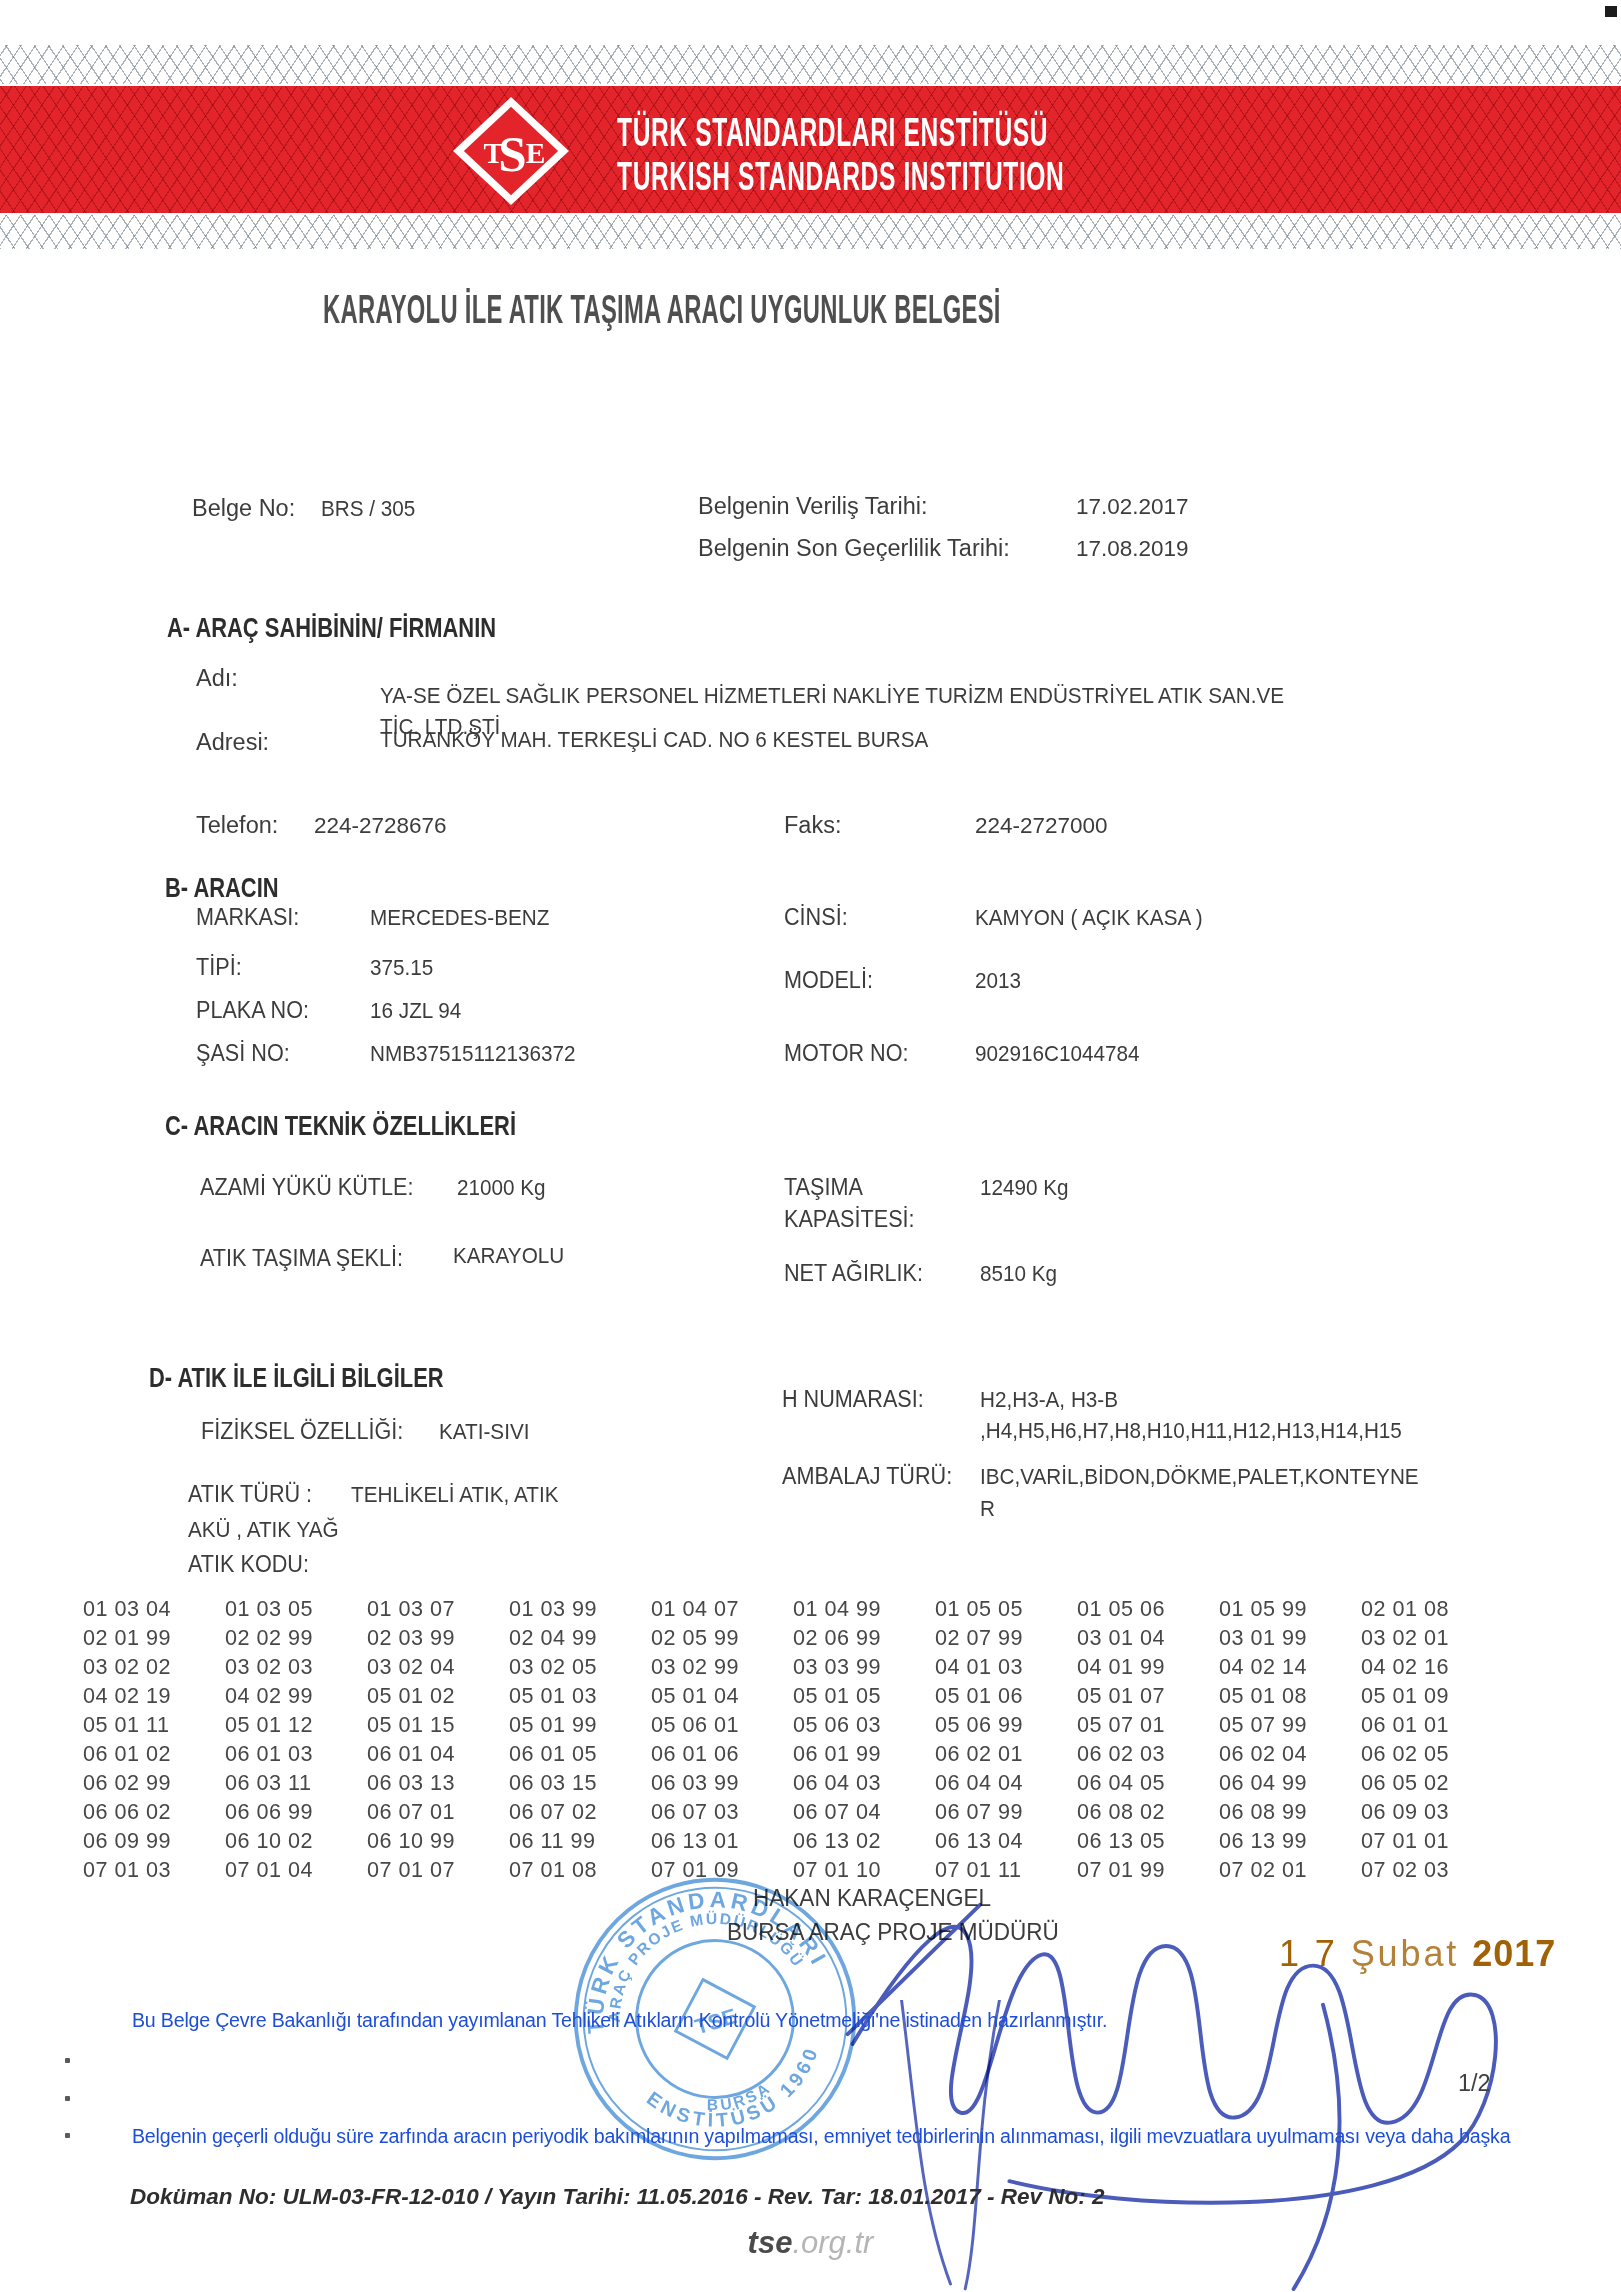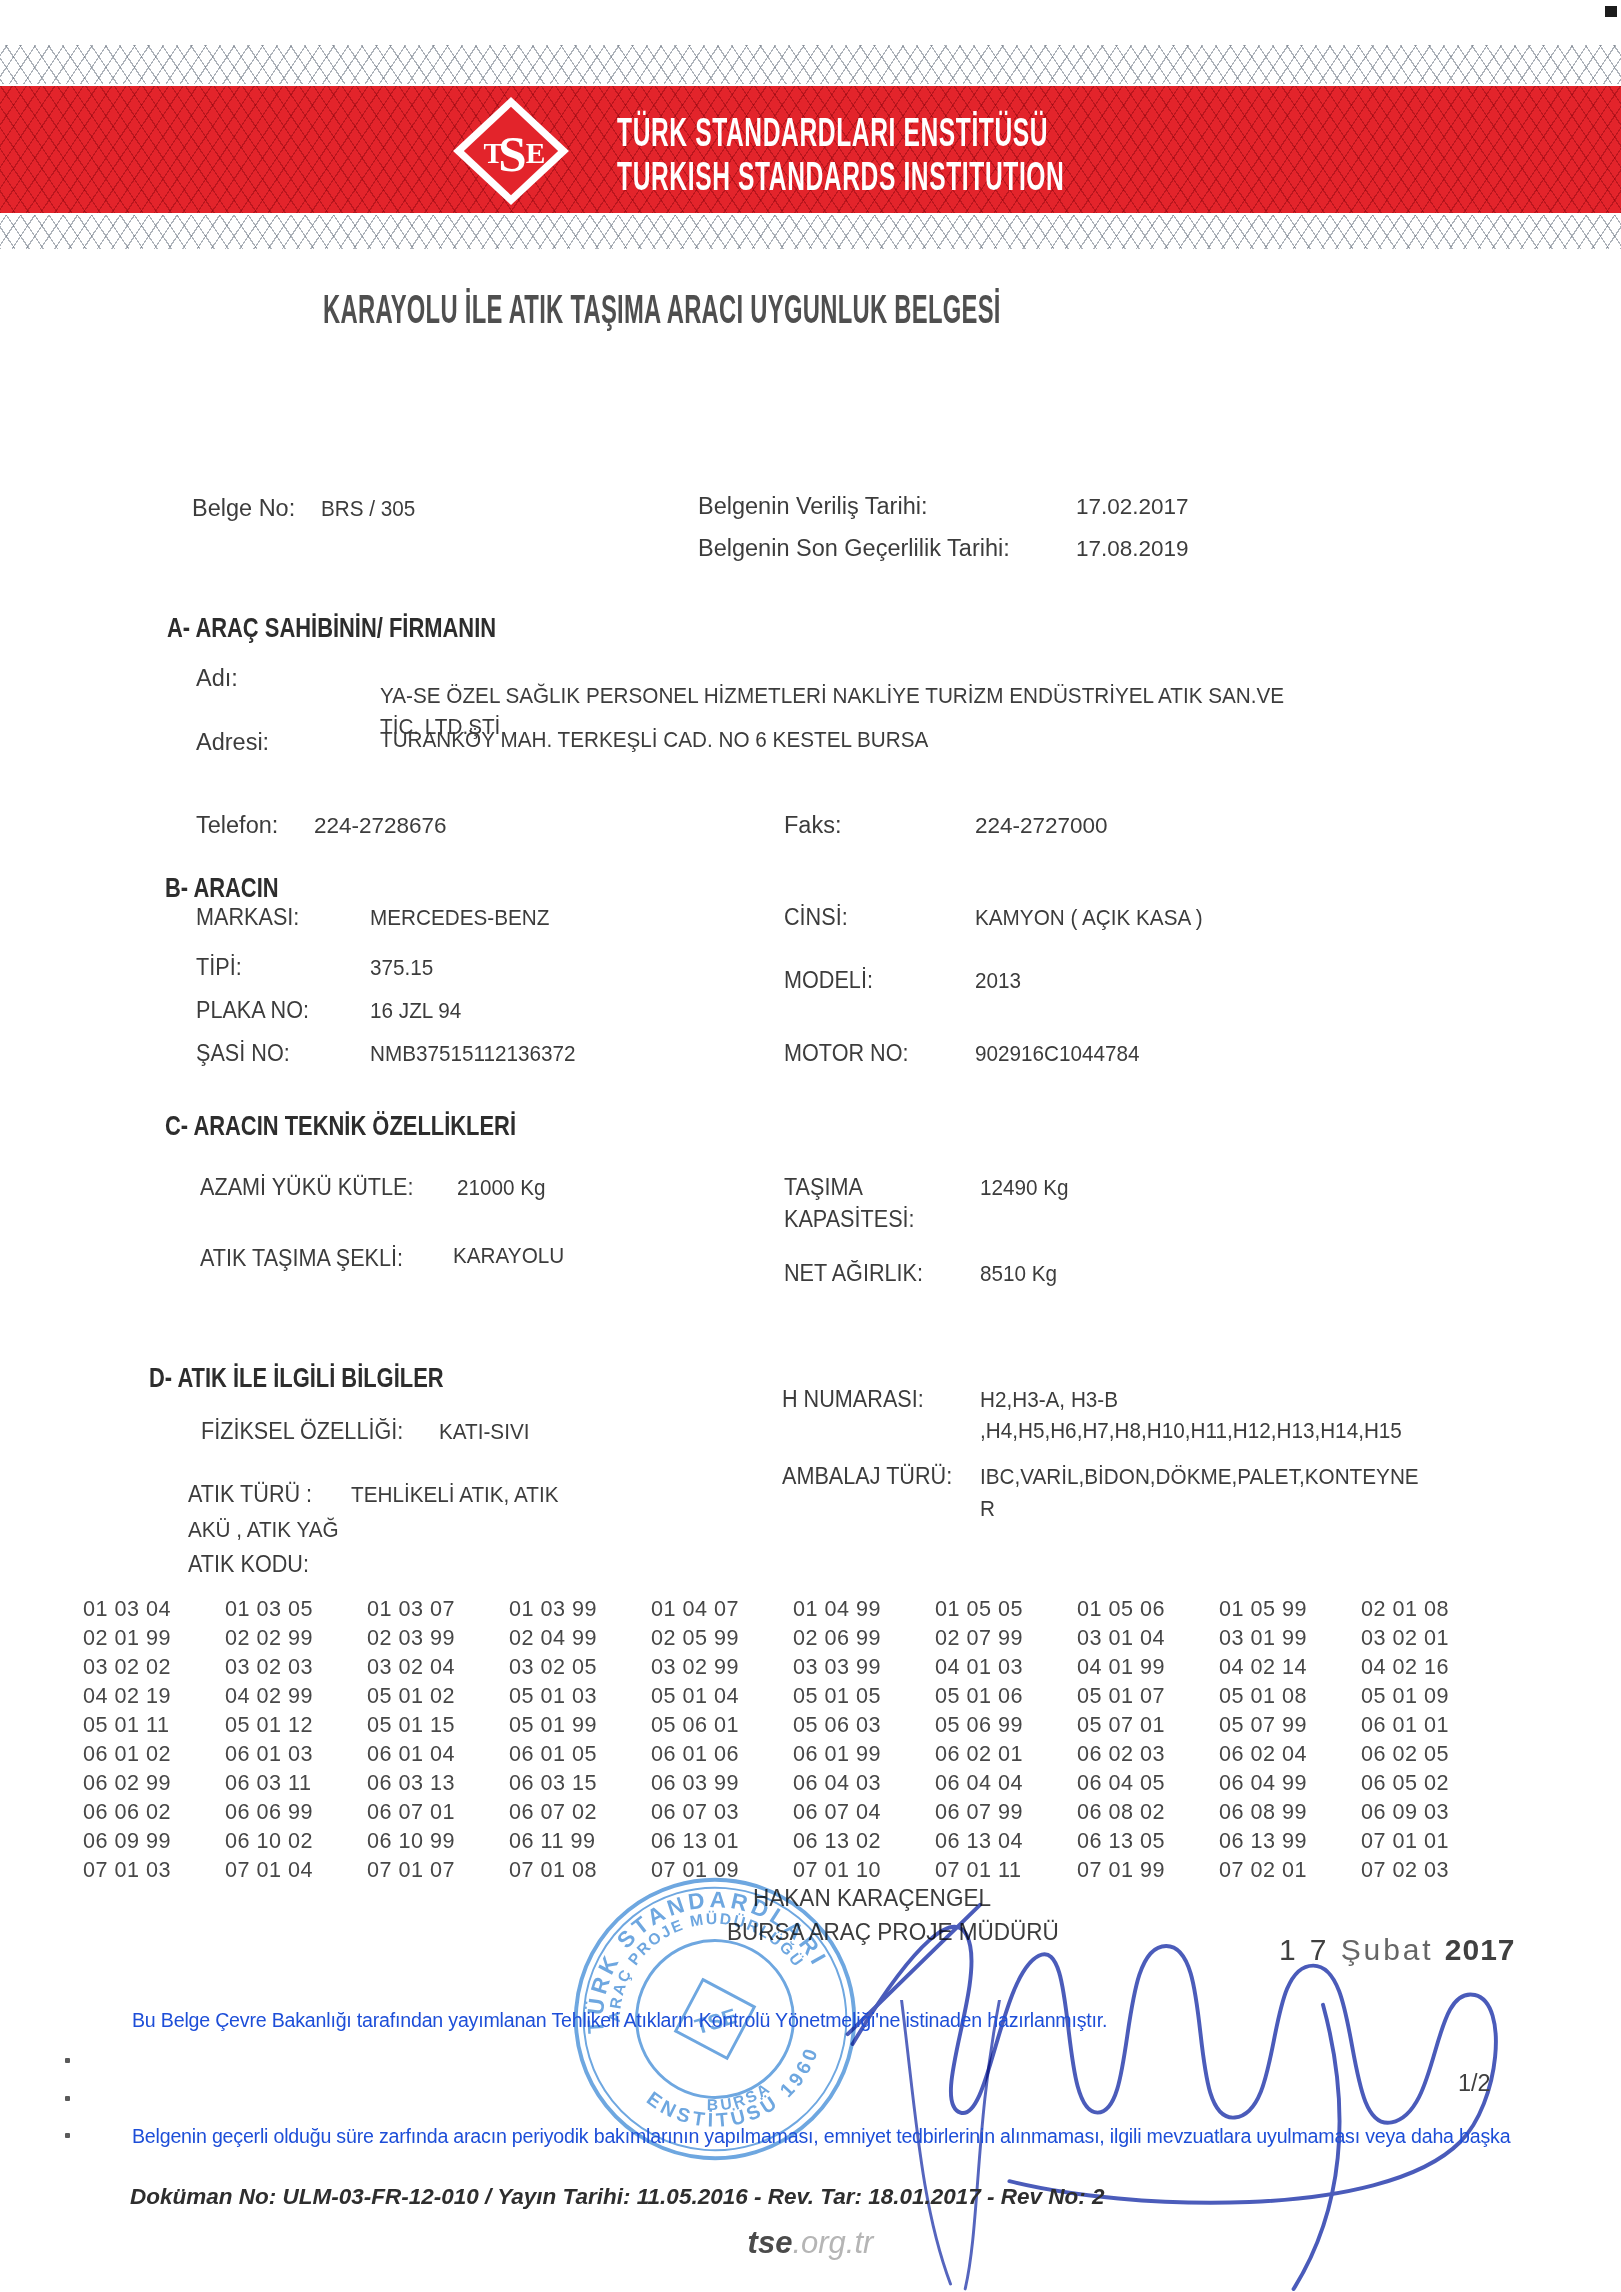--- a/index.html
+++ b/index.html
@@ -24,21 +24,21 @@
   .cond{transform:scaleX(.92);transform-origin:left top;}
   .wc-table{position:absolute;left:83px;top:1596px;display:grid;
       grid-template-columns:repeat(10,142px);grid-auto-rows:29px;}
   .wc{font-size:21.6px;color:#474747;letter-spacing:0.5px;white-space:nowrap;}
   .note{position:absolute;left:132px;font-size:19.6px;color:#1d4ed8;letter-spacing:-0.2px;line-height:31px;}
   .note .ln{display:block;white-space:nowrap;}
   .bullet{position:absolute;width:4.9px;height:4.9px;background:#5a5a5a;border-radius:1px;}
   .stamp-wrap{position:absolute;left:568px;top:1872px;width:294px;height:294px;
       transform:rotate(-17deg);opacity:.82;mix-blend-mode:multiply;}
   .sig{position:absolute;mix-blend-mode:multiply;}
-  .datestamp{position:absolute;left:1279px;top:1933px;font-size:30px;color:#404040;
+  .datestamp{position:absolute;left:1279px;top:1933px;font-size:36px;color:#a16207;
       letter-spacing:2.9px;white-space:nowrap;mix-blend-mode:multiply;}
   .datestamp .yr{font-weight:bold;letter-spacing:1px;}
   .docfoot{position:absolute;left:130px;top:2184px;font-size:22.5px;font-weight:bold;
       font-style:italic;color:#2e2e2e;white-space:nowrap;}
   .site{position:absolute;left:0;right:0;top:2225px;text-align:center;font-size:31px;white-space:nowrap;font-style:italic;}
   .site .b{font-weight:bold;color:#4b4b4b;}
   .site .l{color:#b5b5b5;}
   .corner{position:absolute;left:1605px;top:5.9px;width:11.8px;height:10.8px;background:#1c1c1c;}
 </style>
 </head>

